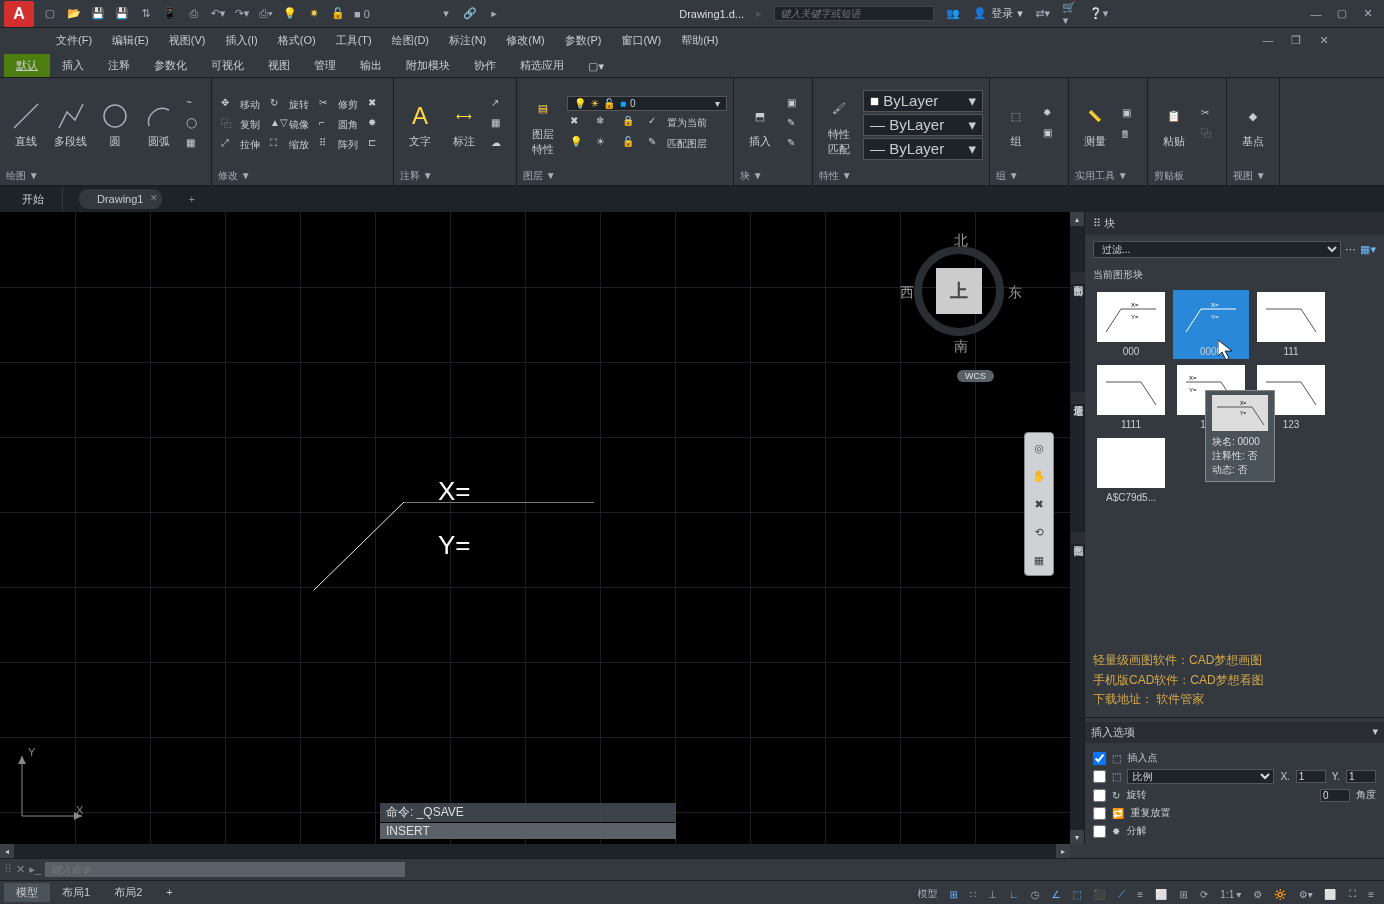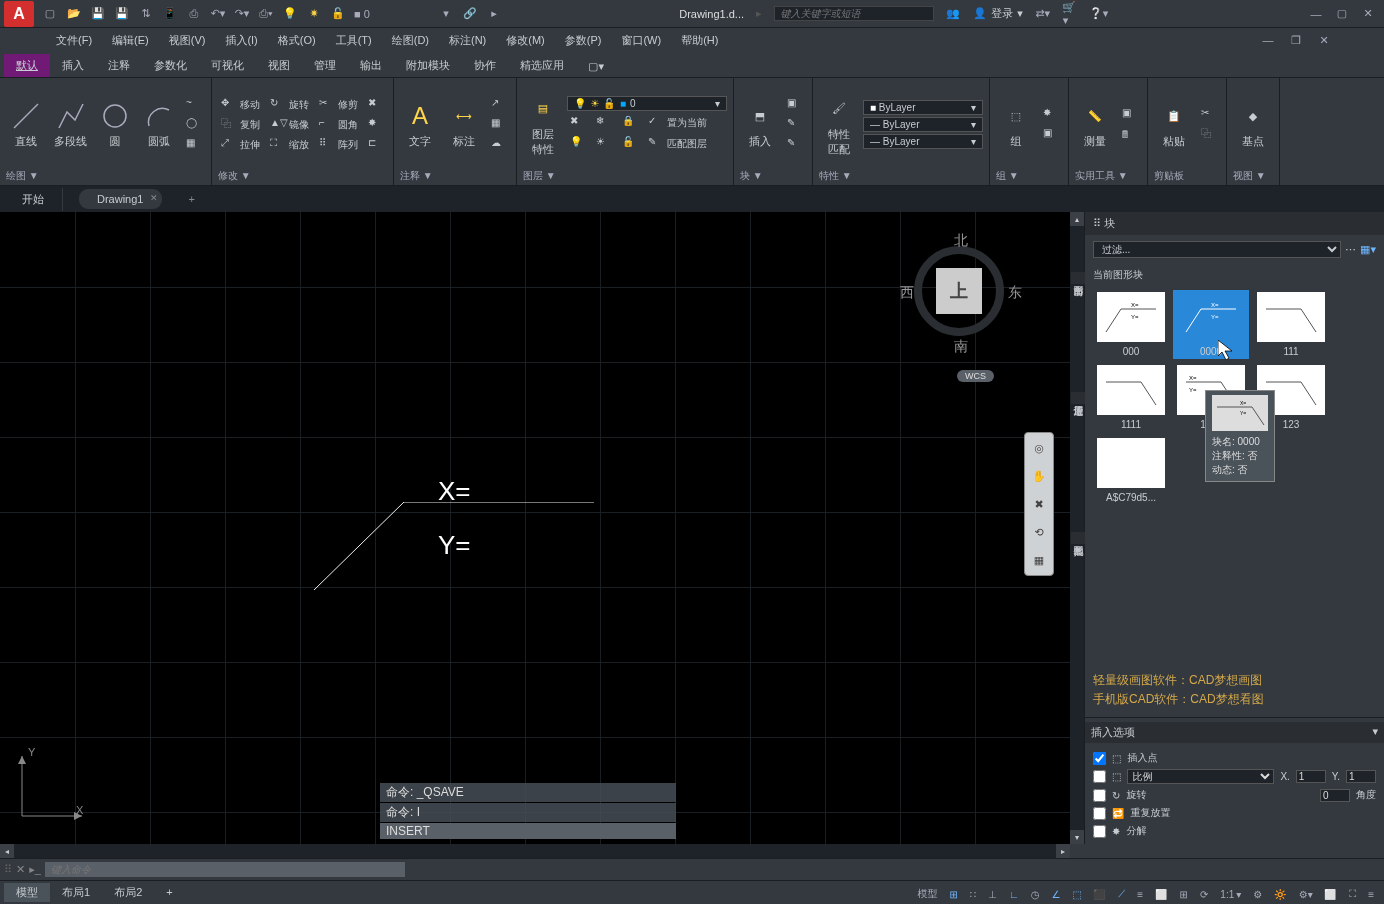--- a/index.html
+++ b/index.html
@@ -10,32 +10,32 @@
 .qat-icon { width: 16px; height: 16px; color: #aab; cursor: pointer; display: flex; align-items: center; justify-content: center; }
 .title-center { flex: 1; display: flex; justify-content: center; align-items: center; gap: 12px; }
 .doc-name { color: #ddd; }
 .search-box { background: #1e2329; border: 1px solid #444; padding: 1px 6px; width: 160px; color: #666; font-style: italic; font-size: 10px; }
 .win-controls { display: flex; gap: 2px; margin-left: 20px; }
 .win-btn { width: 24px; height: 18px; display: flex; align-items: center; justify-content: center; cursor: pointer; color: #aab; }
 .menubar { height: 24px; display: flex; align-items: center; padding: 0 48px 0 48px; gap: 4px; background: #33393f; }
 .menu-item { padding: 2px 8px; cursor: pointer; color: #c8ccd0; }
 .tabbar { height: 26px; background: #33393f; display: flex; align-items: flex-end; padding: 0 4px; border-bottom: 1px solid #1a1d21; }
 .ribbon-tab { padding: 4px 12px; cursor: pointer; color: #c8ccd0; }
-.ribbon-tab.active { background: #701a75; text-decoration: underline; }
+.ribbon-tab.active { background: #4d7c0f; text-decoration: underline; }
 .ribbon { height: 108px; background: #33393f; display: flex; border-bottom: 1px solid #1a1d21; }
 .ribbon-panel { border-right: 1px solid #1a1d21; display: flex; flex-direction: column; padding: 4px 6px 2px; }
 .panel-body { flex: 1; display: flex; gap: 4px; align-items: center; }
 .panel-title { text-align: left; font-size: 10px; color: #aab; padding-top: 2px; }
 .big-btn { display: flex; flex-direction: column; align-items: center; gap: 2px; cursor: pointer; padding: 2px 4px; }
 .big-btn .icon { width: 32px; height: 32px; display: flex; align-items: center; justify-content: center; }
 .small-btn { display: flex; align-items: center; gap: 3px; cursor: pointer; padding: 1px 3px; font-size: 10px; }
 .small-btn .icon { width: 16px; height: 16px; }
 .col { display: flex; flex-direction: column; gap: 2px; }
 .layer-dd { background: #1e2329; border: 1px solid #555; padding: 1px 6px; width: 160px; display: flex; align-items: center; gap: 4px; font-size: 10px; }
-.prop-dd { background: #1e2329; border: 1px solid #555; padding: 1px 6px; width: 120px; font-size: 10px; }
+.prop-dd { background: #1e2329; border: 1px solid #555; padding: 1px 6px; width: 120px; font-size: 15px; }
 .doc-tabs { height: 26px; background: #1e2329; display: flex; align-items: center; padding: 0 4px; gap: 16px; }
 .doc-tab { padding: 4px 18px; cursor: pointer; border-right: 1px solid #33393f; color: #c8ccd0; position: relative; }
 .doc-tab.active { background: #33393f; border-radius: 9px; }
 .doc-tab .close { position: absolute; right: 4px; top: 4px; font-size: 9px; color: #888; }
 .doc-tab-add { padding: 4px 10px; cursor: pointer; color: #888; }
 .main { display: flex; height: 632px; }
 .canvas-area { flex: 1; position: relative; background: #000; }
 .grid-line-v { position: absolute; top: 0; bottom: 0; width: 1px; background: #1a1f24; }
 .grid-line-h { position: absolute; left: 0; right: 0; height: 1px; background: #1a1f24; }
 .viewcube { position: absolute; top: 20px; right: 50px; width: 120px; height: 140px; color: #888; }
@@ -501,21 +501,20 @@
     <div class="nav-toolbar">
       <div class="nt-btn">◎</div>
       <div class="nt-btn">✋</div>
       <div class="nt-btn">✖</div>
       <div class="nt-btn">⟲</div>
       <div class="nt-btn">▦</div>
     </div>
 
     <div class="cmd-history">
       <div class="cmd-line">命令: _QSAVE</div>
-      <div class="cmd-line">命令: I</div>
       <div class="cmd-line" style="background:#5a6068">INSERT</div>
     </div>
   </div>
   <div class="scrollbar-v">
     <div class="sb-arrow">▴</div>
     <div class="sb-track"></div>
     <div class="sb-arrow">▾</div>
   </div>
 
   <div class="right-panel" style="position:relative">
@@ -605,20 +604,21 @@
           </svg>
         </div>
       <div>块名: 0000</div>
       <div>注释性: 否</div>
       <div>动态: 否</div>
     </div>
     <div style="flex:1"></div>
     <div class="promo">
       <div>轻量级画图软件：CAD梦想画图</div>
       <div>手机版CAD软件：CAD梦想看图</div>
+      <div>下载地址： 软件管家</div>
     </div>
     <div class="insert-opts">
       <div class="insert-title"><span>插入选项</span><span style="float:right">▾</span></div>
       <div class="opt-row">
           <input type="checkbox" checked="" style="">
           <span>⬚</span>
           <span>插入点</span>
         </div>
       <div class="opt-row">
           <input type="checkbox" style="">

